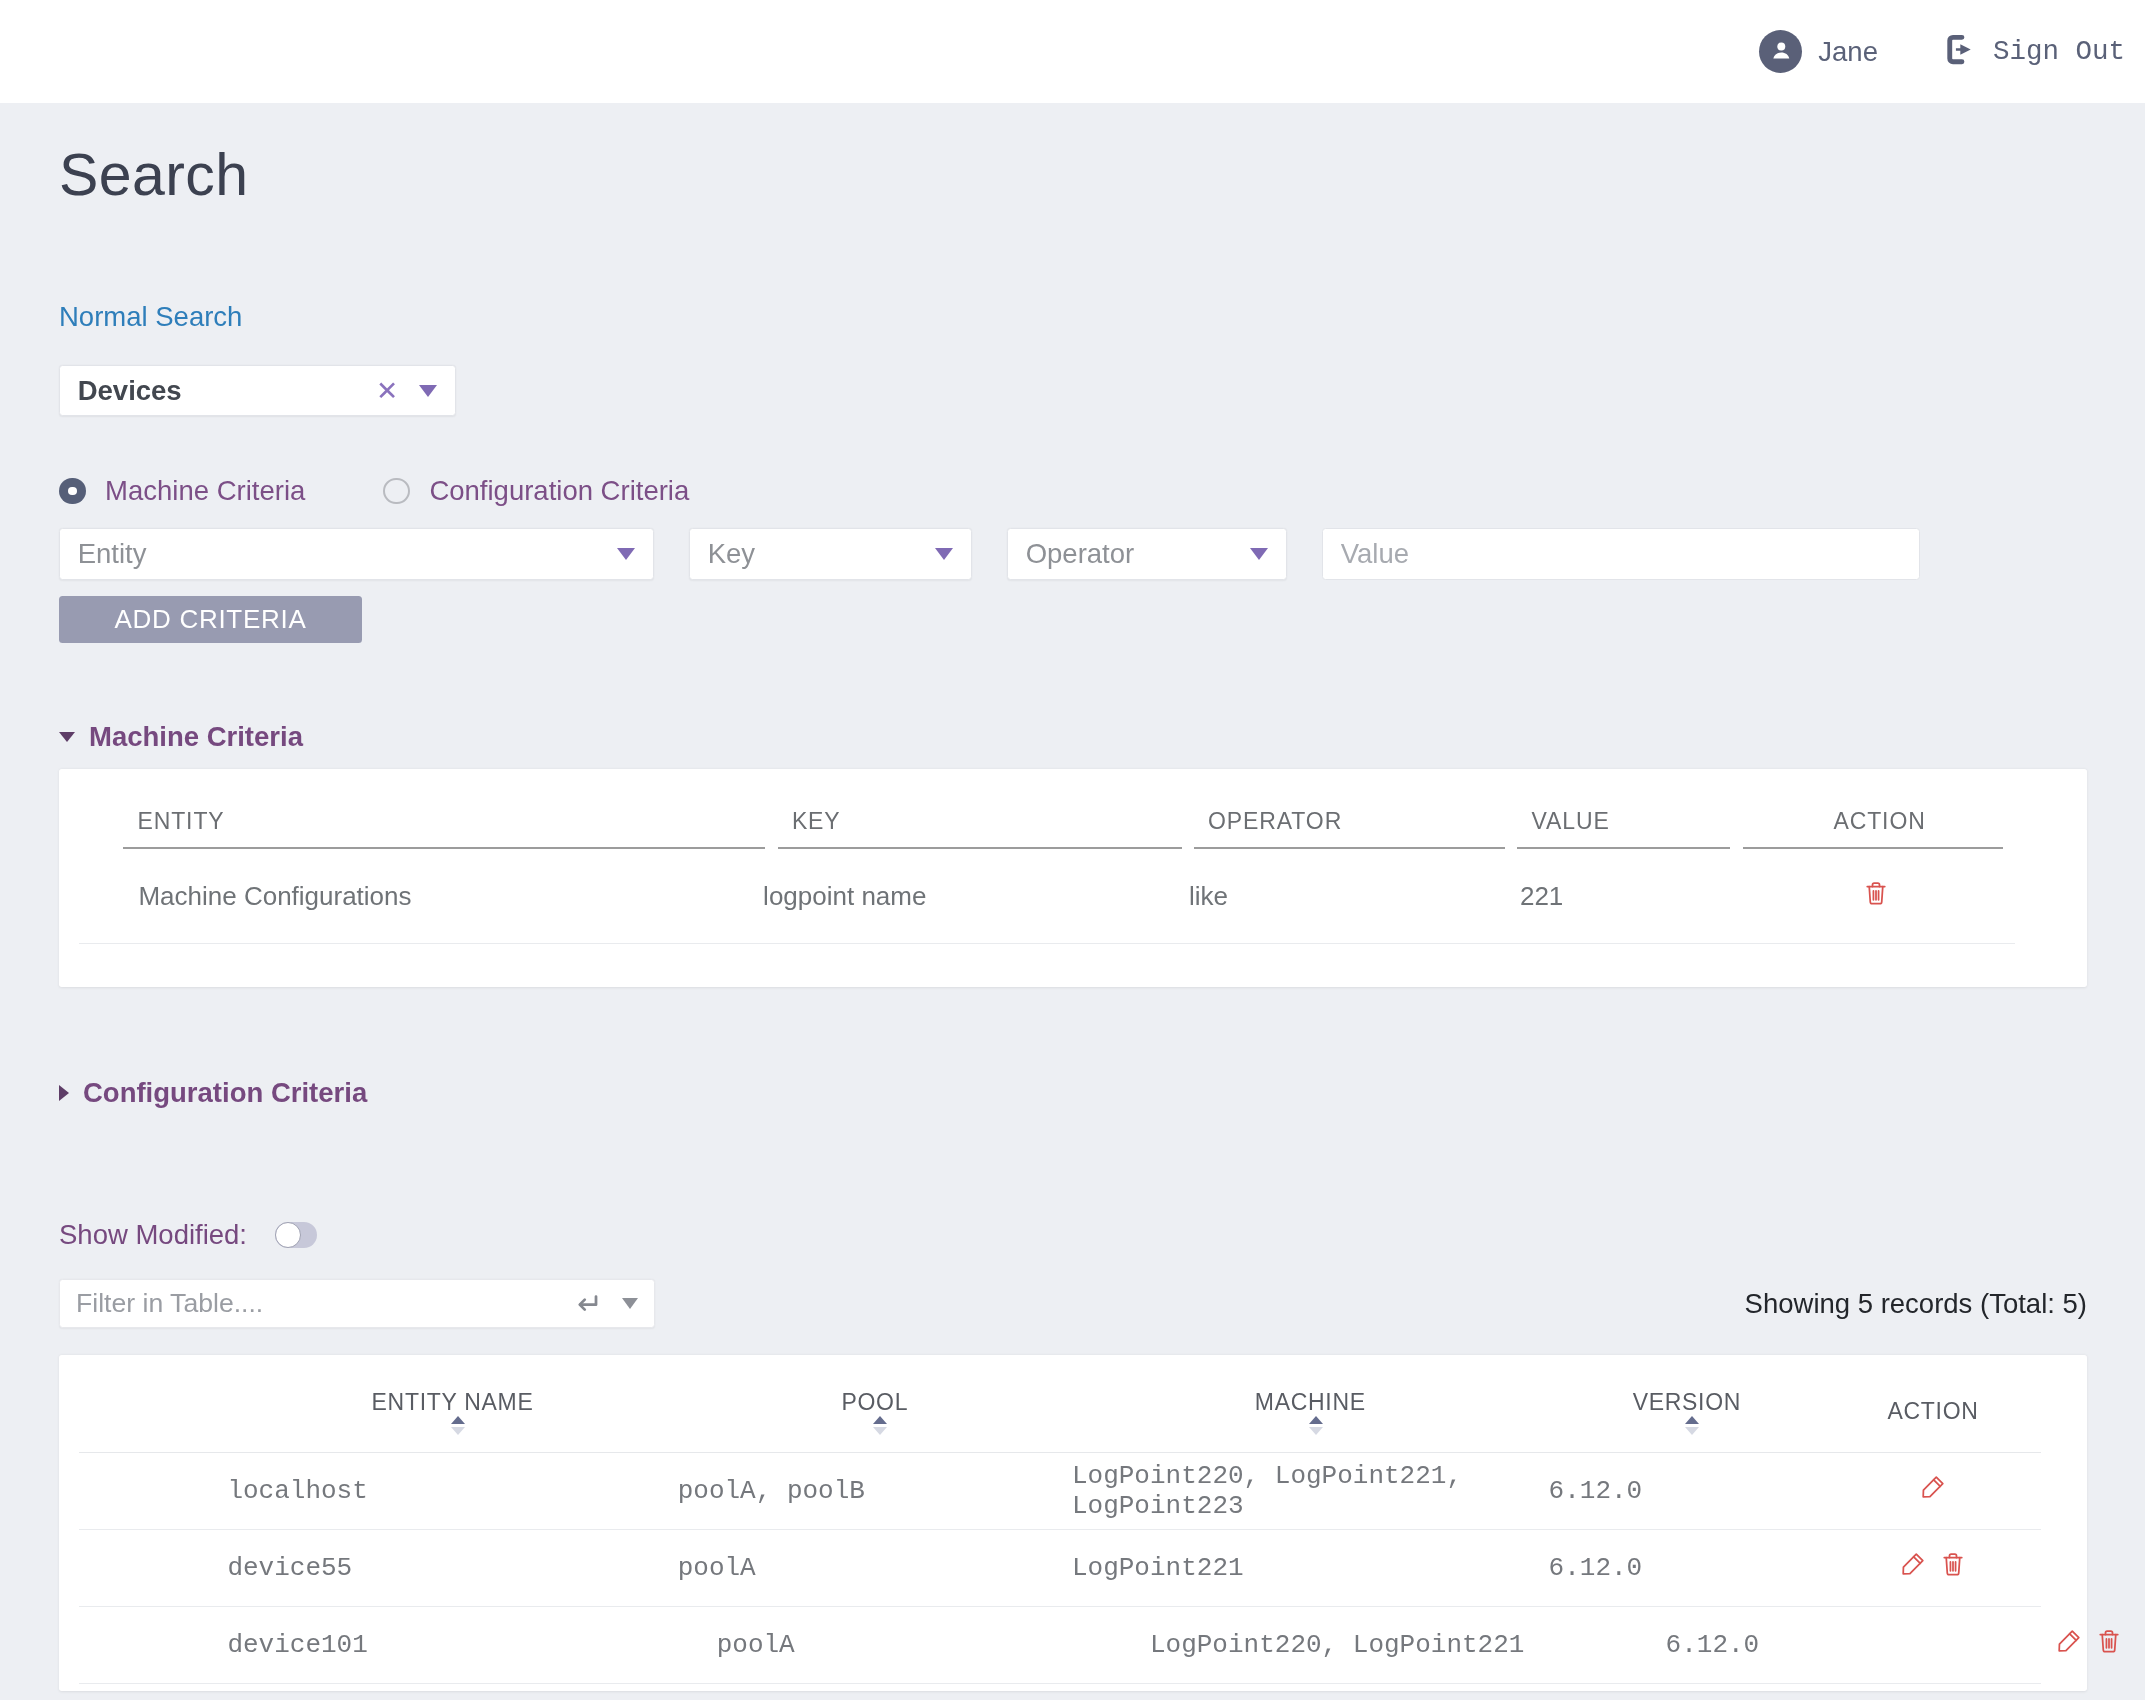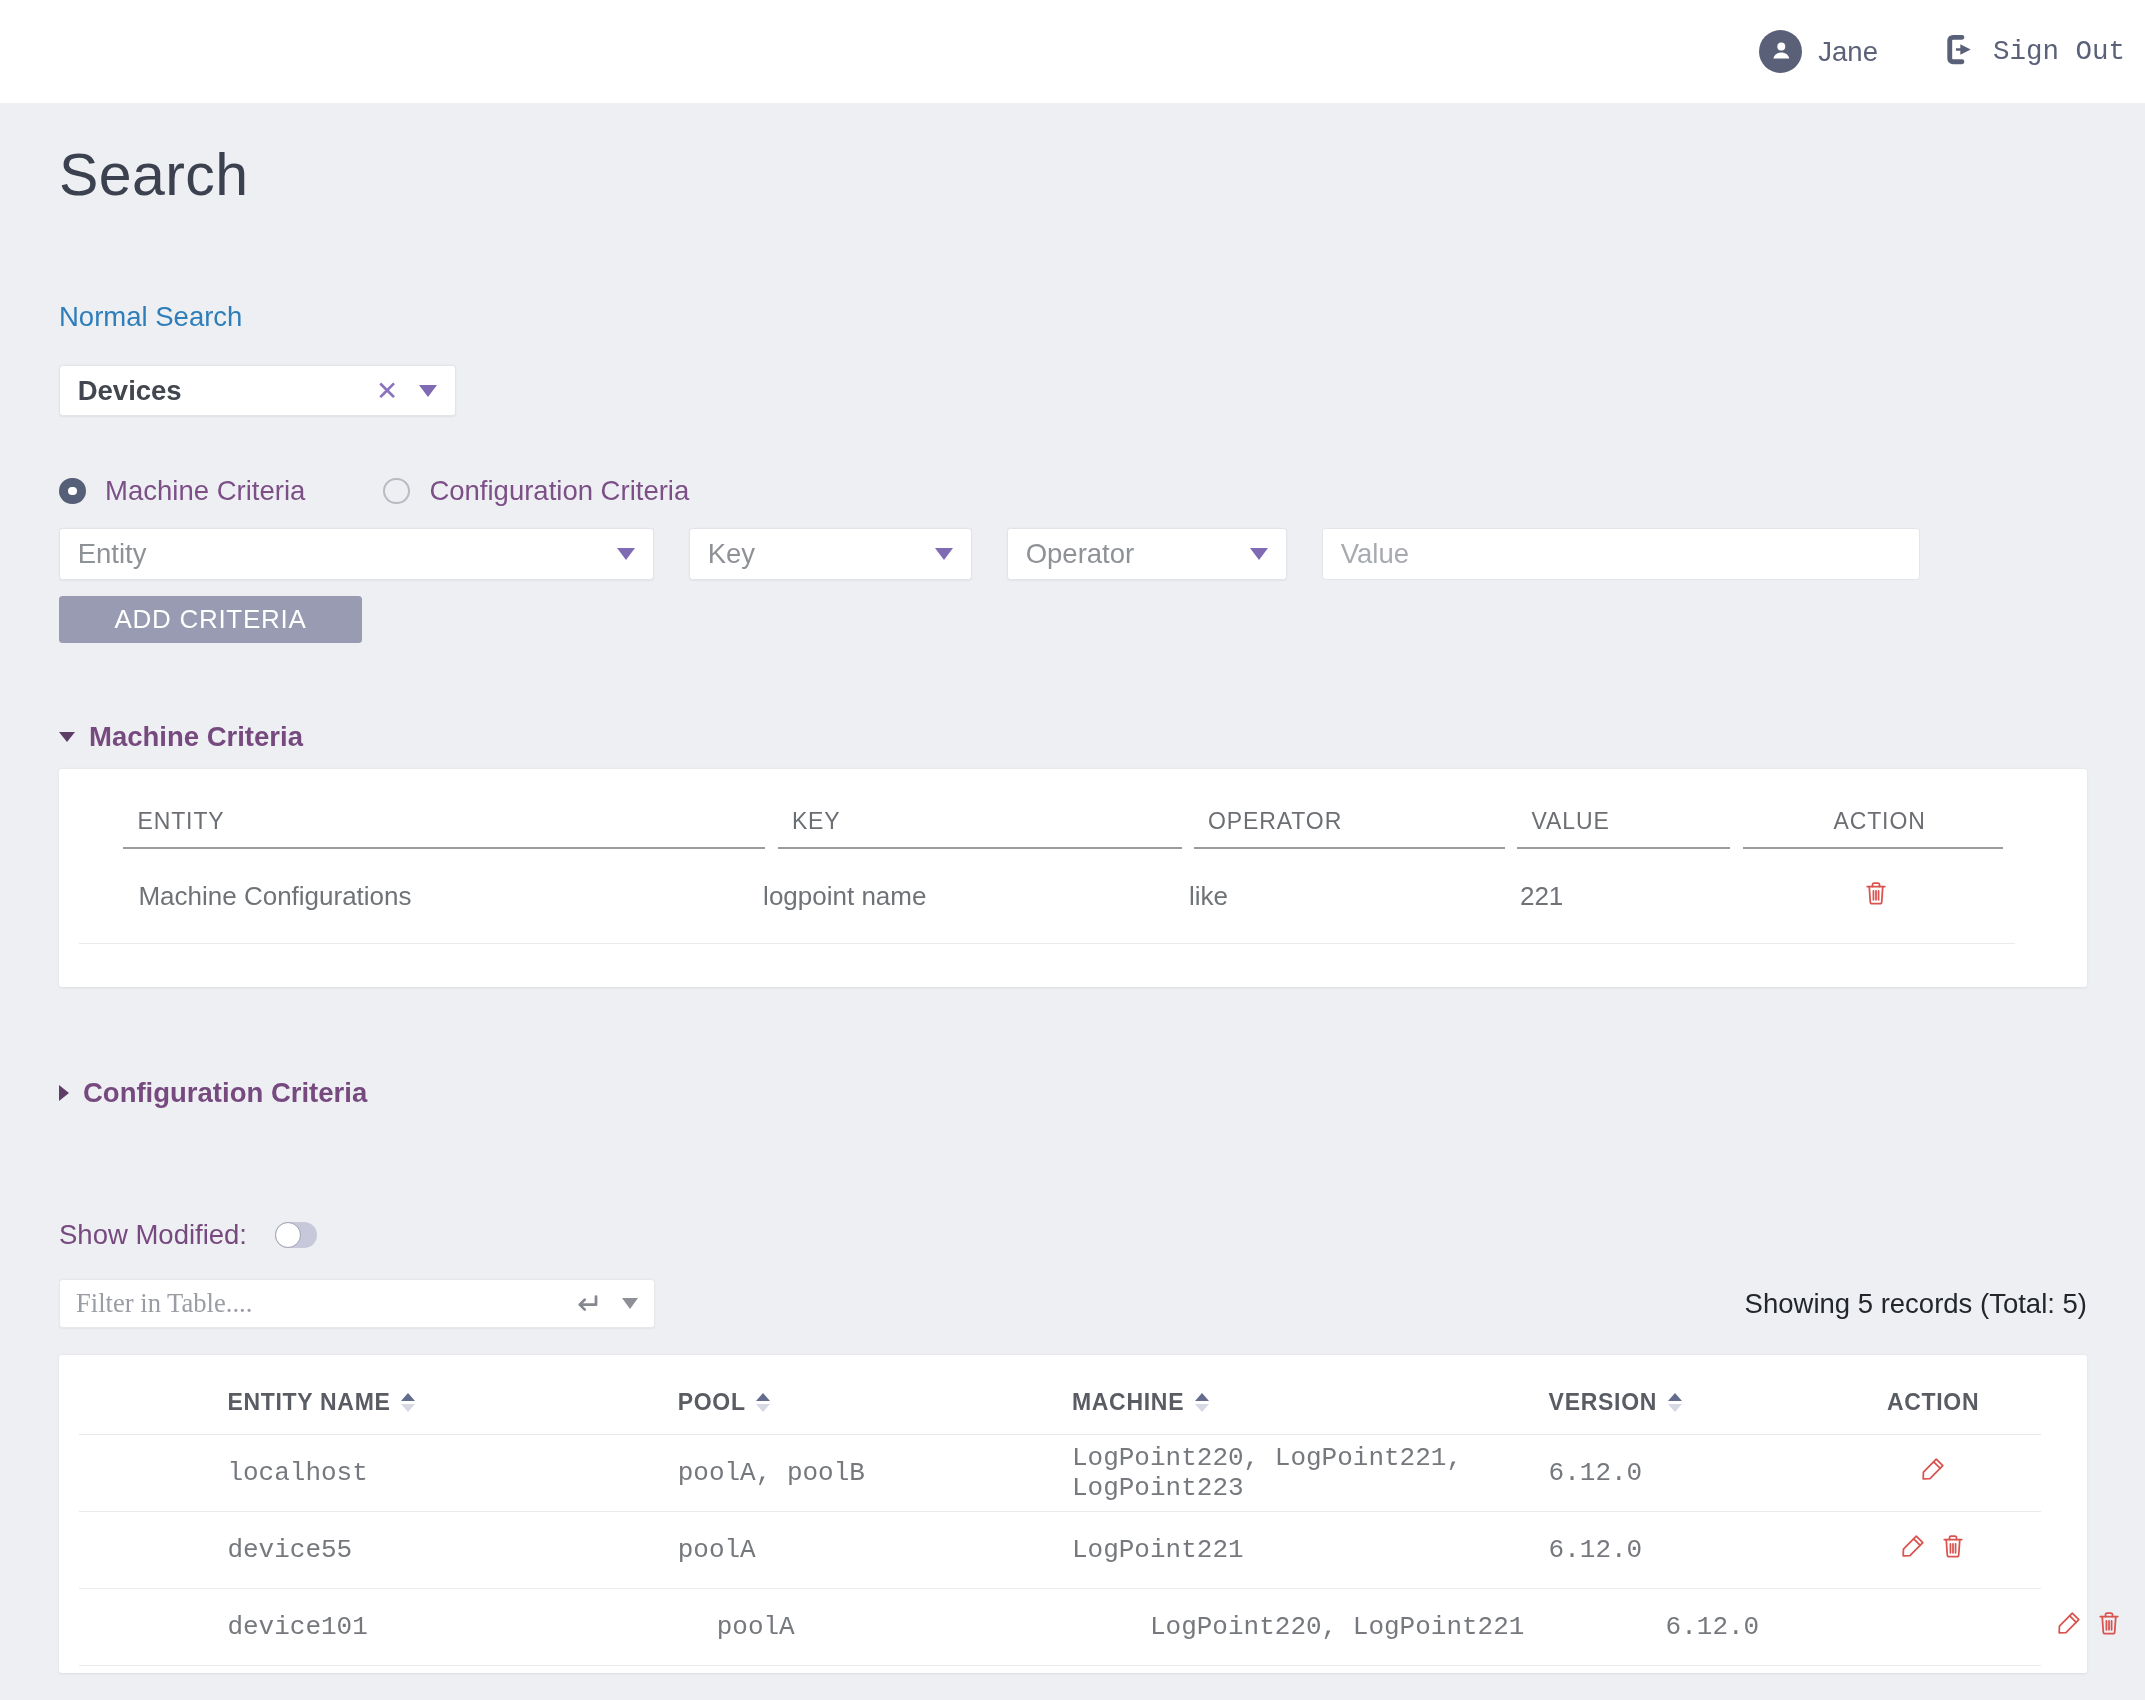--- a/index.html
+++ b/index.html
@@ -95,29 +95,29 @@
   
   .show-modified { margin-top: 110px; display: flex; align-items: center; }
   .sm-label { font-size: 27.5px; color: #76497f; }
   .toggle { margin-left: 28px; width: 42px; height: 26px; border-radius: 13.3px; background: #c7c8d9; position: relative; cursor: pointer; }
   .toggle-knob { position: absolute; left: 0; top: 0; width: 26px; height: 26px; border-radius: 50%; background: #fff; border: 1.8px solid #9fa1b2; }
   .filter-row { margin-top: 28px; display: flex; align-items: center; justify-content: space-between; }
   .filter-box {
     width: 596px; height: 49px; background: #fff; border: 0.9px solid #e7e8ec; border-radius: 3.5px;
     box-shadow: 0 0.9px 1.8px rgba(0,0,0,0.05); display: flex; align-items: center; padding: 0 16px;
   }
-  .filter-input { flex: 1; border: none; outline: none; font-size: 26.6px; color: #42474f; font-family: Liberation Serif, serif; background: transparent; }
+  .filter-input { flex: 1; border: none; outline: none; font-size: 26.6px; color: #42474f; font-family: Liberation Sans, sans-serif; background: transparent; }
   .filter-input::placeholder { color: #9a9da3; }
   .tri-down-gray { width: 0; height: 0; border-left: 8.9px solid transparent; border-right: 8.9px solid transparent; border-top: 11.5px solid #8d9097; margin-left: 21px; cursor: pointer; }
   .records-summary { font-size: 27.5px; color: #23262b; }
   
   .card-results { margin-top: 26.6px; padding: 0 46px 7px 20.4px; }
   .rgrid { display: grid; grid-template-columns: 30.5% 20.1% 24.3% 14.1% 11%; align-items: center; }
   .rgrid-head { padding-top: 34px; padding-bottom: 17.7px; border-bottom: 1.8px solid #e6e8eb; }
-  .rgrid-head .th { font-size: 23px; font-weight: bold; color: #595c63; letter-spacing: 0.7px; display: flex; align-items: center; }
+  .rgrid-head .th { font-size: 23px; font-weight: normal; color: #595c63; letter-spacing: 0.7px; display: flex; align-items: center; flex-direction: column; }
   .rgrid-head .th.first { padding-left: 148px; }
   .rgrid-head .th.center { justify-content: center; }
   .rgrid-row { height: 77px; border-bottom: 1.8px solid #e9ebee; font-family: Liberation Mono, monospace; }
   .rgrid-row:last-child { border-bottom: 1.8px solid #e9ebee; gap: 39px; }
   .rgrid-row .td { font-size: 26px; color: #75787d; }
   .rgrid-row .td.first { padding-left: 148px; }
   .rgrid-row .td.center { text-align: center; }
   .sort-icon { display: inline-flex; flex-direction: column; margin-left: 10.6px; line-height: 0; cursor: pointer; }
   .sort-up { width: 0; height: 0; border-left: 7px solid transparent; border-right: 7px solid transparent; border-bottom: 8px solid #646c8d; margin-bottom: 2.7px; }
   .sort-dn { width: 0; height: 0; border-left: 7px solid transparent; border-right: 7px solid transparent; border-top: 8px solid #d6d9e3; }

